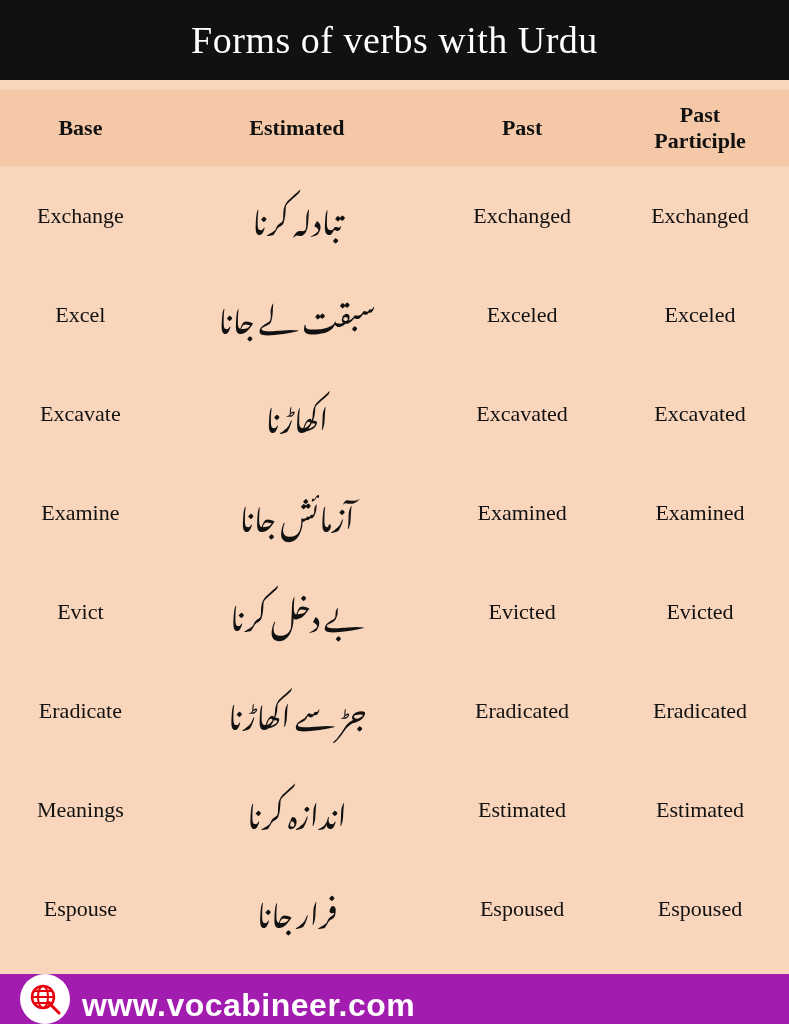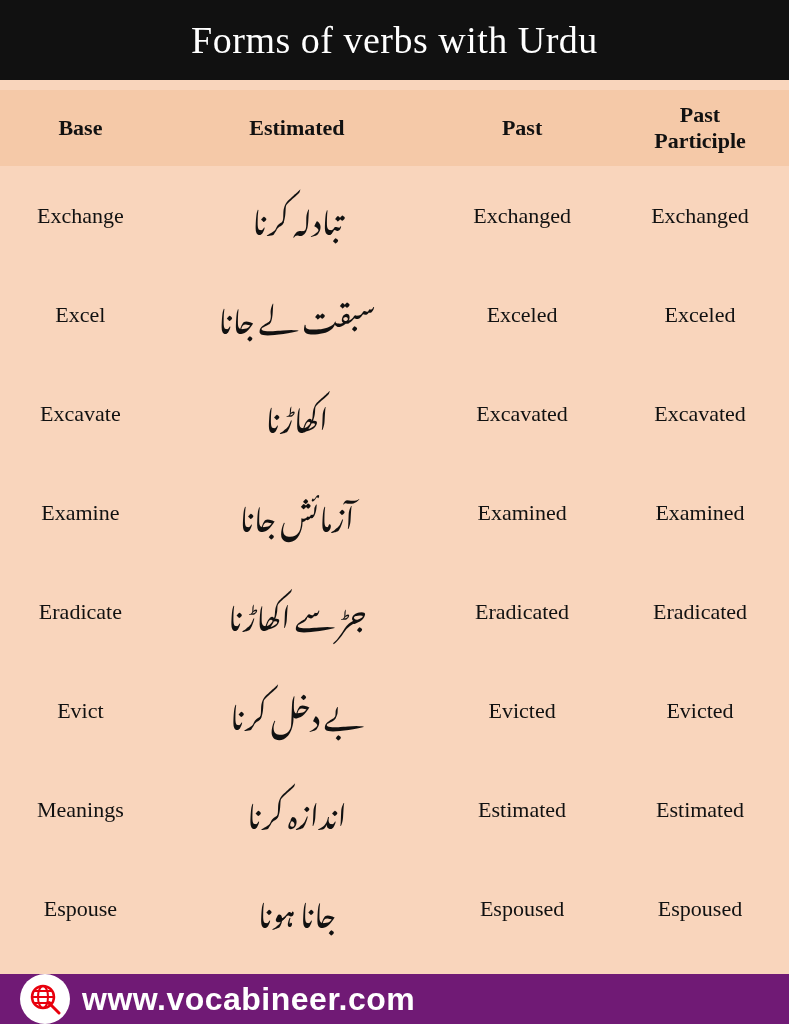--- a/index.html
+++ b/index.html
@@ -85,24 +85,24 @@
       vertical-align: middle;
     }
 
     .urdu-text {
       font-family: 'Noto Nastaliq Urdu', 'Jameel Noori Nastaleeq', Arial Unicode MS, serif;
       font-size: 30px;
       direction: rtl;
     }
 
     .footer {
-      background-color: #701a75;
+      background-color: #a21caf;
       padding: 0 20px;
       display: flex;
-      align-items: center;
+      align-items: flex-end;
       gap: 12px;
     }
 
     .footer-icon {
       width: 50px;
       height: 50px;
       background-color: #ffffff;
       border-radius: 50%;
       display: flex;
       align-items: center;
@@ -160,40 +160,40 @@
           <td>Excavated</td>
           <td>Excavated</td>
         </tr>
         <tr>
           <td>Examine</td>
           <td class="urdu-text">آزمائش جانا</td>
           <td>Examined</td>
           <td>Examined</td>
         </tr>
         <tr>
+          <td>Evict</td>
+          <td class="urdu-text">بے دخل کرنا</td>
+          <td>Evicted</td>
+          <td>Evicted</td>
+        </tr>
+        <tr>
           <td>Eradicate</td>
           <td class="urdu-text">جڑ سے اکھاڑنا</td>
           <td>Eradicated</td>
           <td>Eradicated</td>
         </tr>
         <tr>
-          <td>Evict</td>
-          <td class="urdu-text">بے دخل کرنا</td>
-          <td>Evicted</td>
-          <td>Evicted</td>
-        </tr>
-        <tr>
           <td>Meanings</td>
           <td class="urdu-text">اندازہ کرنا</td>
           <td>Estimated</td>
           <td>Estimated</td>
         </tr>
         <tr>
           <td>Espouse</td>
-          <td class="urdu-text">جانا ہونا</td>
+          <td class="urdu-text">فرار جانا</td>
           <td>Espoused</td>
           <td>Espoused</td>
         </tr>
       </tbody>
   </table>
 </div>
 
 <div class="footer">
   <div class="footer-icon">
     <svg viewBox="0 0 32 32" fill="none" xmlns="http://www.w3.org/2000/svg">

